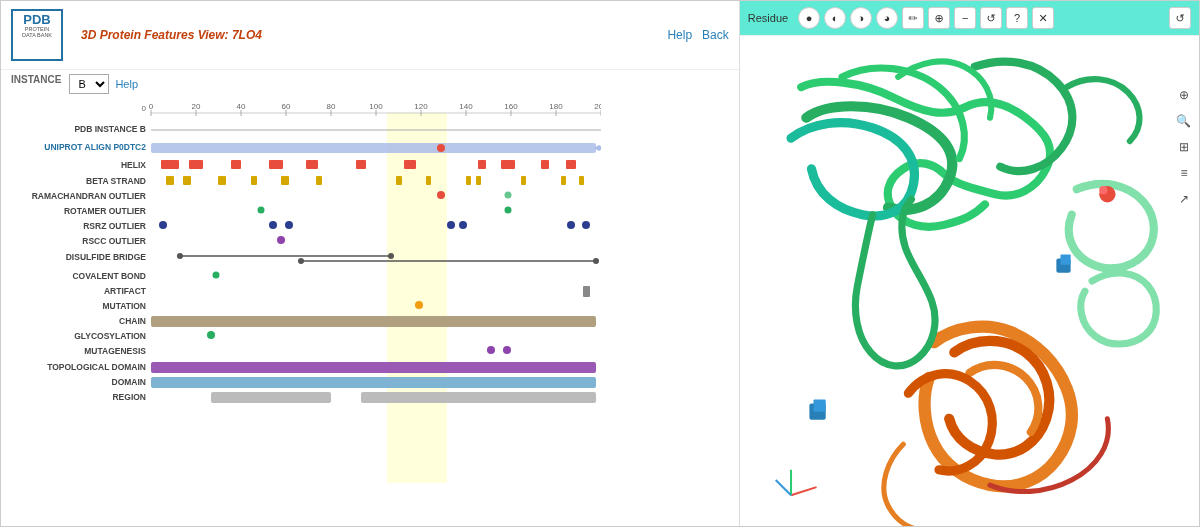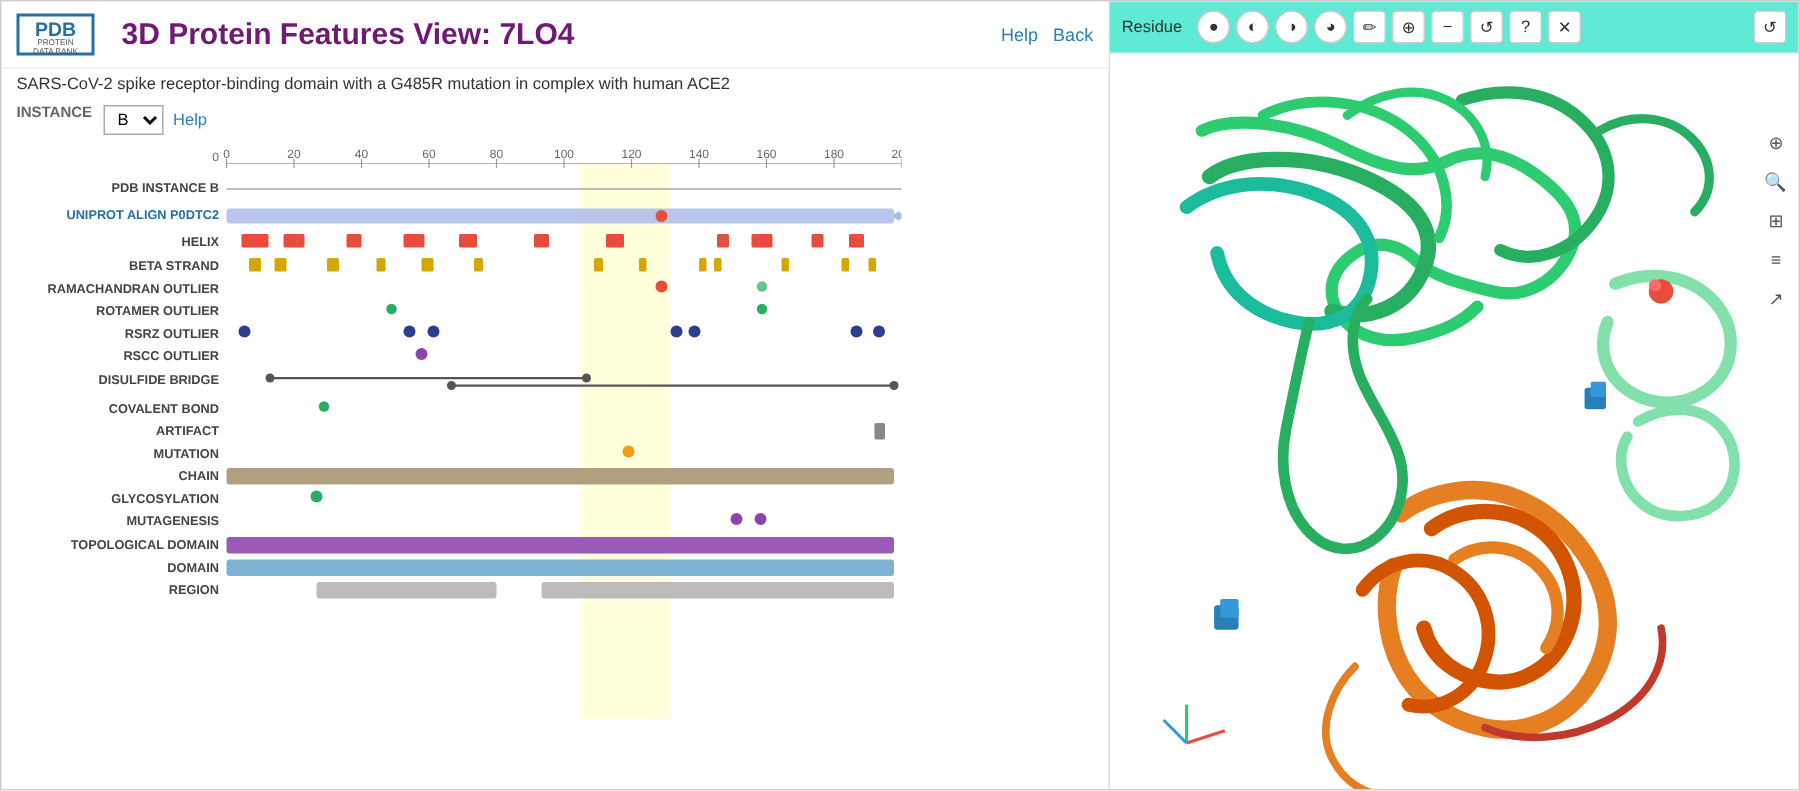--- a/index.html
+++ b/index.html
@@ -33,23 +33,24 @@
       background: white;
     }
     
     .logo {
       display: flex;
       align-items: center;
       margin-right: 10px;
     }
     
     .page-title {
-      font-size: 20px;
+      font-size: 12px;
       font-weight: bold;
-      color: #701a75;
+      color: #c2410c;
+      font-style: italic;
     }
     
     .header-links {
       margin-left: auto;
       display: flex;
       gap: 10px;
     }
     
     .header-link {
       color: #2980b9;
@@ -190,21 +191,21 @@
       justify-content: center;
       color: #555;
       font-size: 12px;
     }
     
     .logo-pdb-wrapper {
       display: flex;
       flex-direction: column;
       align-items: center;
       width: 52px;
-      height: 28px;
+      height: 52px;
       border: 2px solid #2471a3;
       padding: 2px;
       margin-right: 8px;
     }
     
     .logo-top {
       font-size: 13px;
       font-weight: 900;
       color: #2471a3;
       line-height: 1;
@@ -231,21 +232,20 @@
           <div class="logo-bottom">PROTEIN<br>DATA BANK</div>
         </div>
       </div>
       <div class="page-title">3D Protein Features View: 7LO4</div>
       <div class="header-links">
         <a class="header-link">Help</a>
         <a class="header-link">Back</a>
       </div>
     </div>
 
-    <div class="subtitle">SARS-CoV-2 spike receptor-binding domain with a G485R mutation in complex with human ACE2</div>
 
     <div class="instance-row">
       <div class="instance-label">INSTANCE</div>
       <div class="instance-controls">
         <select class="select-b">
           <option>B</option>
         </select>
         <a class="help-link">Help</a>
       </div>
     </div>

